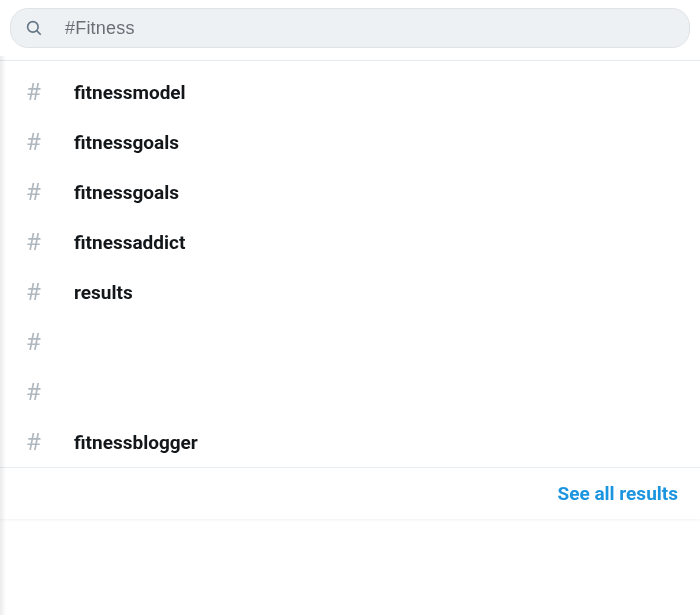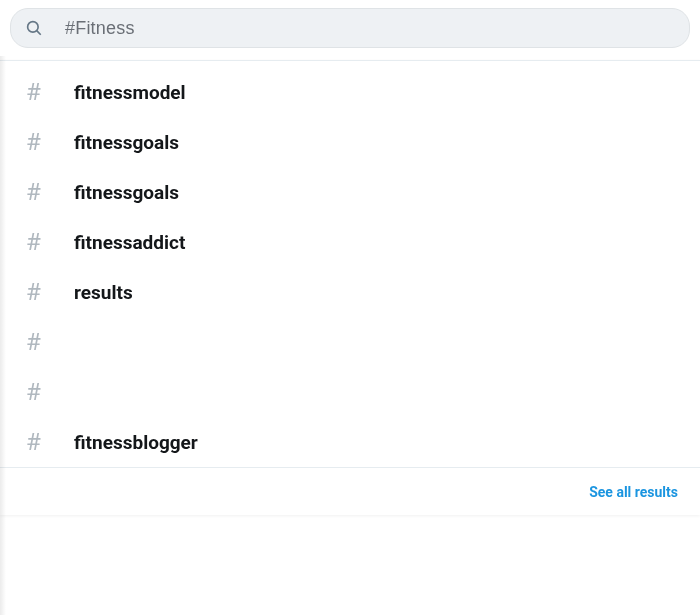--- a/index.html
+++ b/index.html
@@ -70,21 +70,21 @@
       font-weight: 700;
       color: #14171a;
     }
     .footer {
       border-top: 1px solid #e6ecf0;
       padding: 14px 22px;
       text-align: right;
     }
     .see-all-link {
       color: #1b95e0;
-      font-size: 14px;
+      font-size: 19px;
       font-weight: 700;
       text-decoration: none;
       cursor: pointer;
     }
     .left-shadow {
       position: absolute;
       left: 0;
       top: 56px;
       bottom: 0;
       width: 6px;

